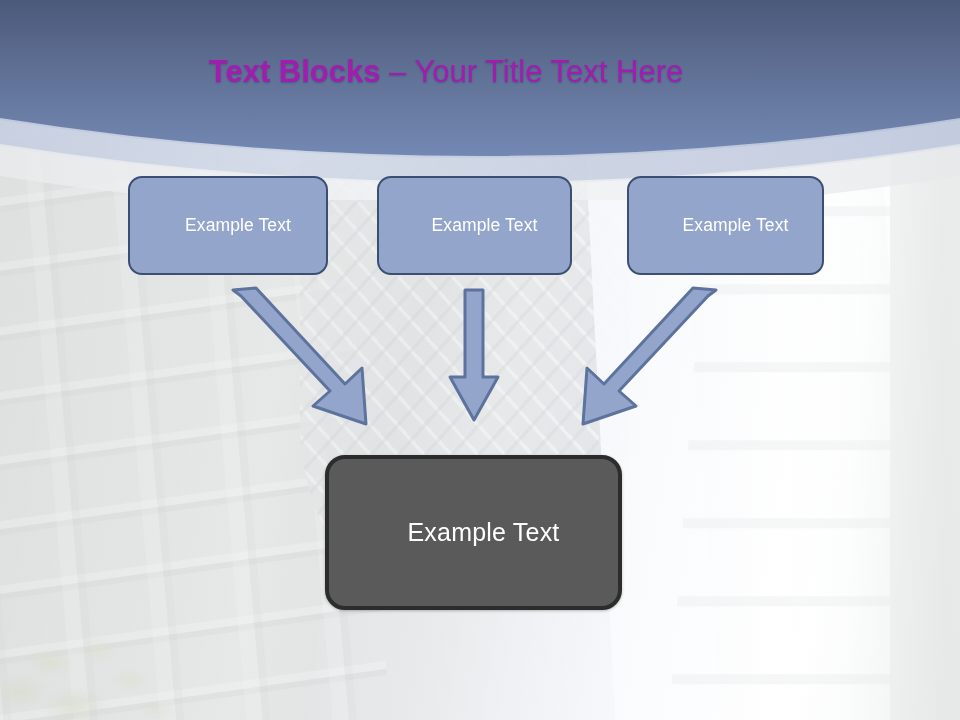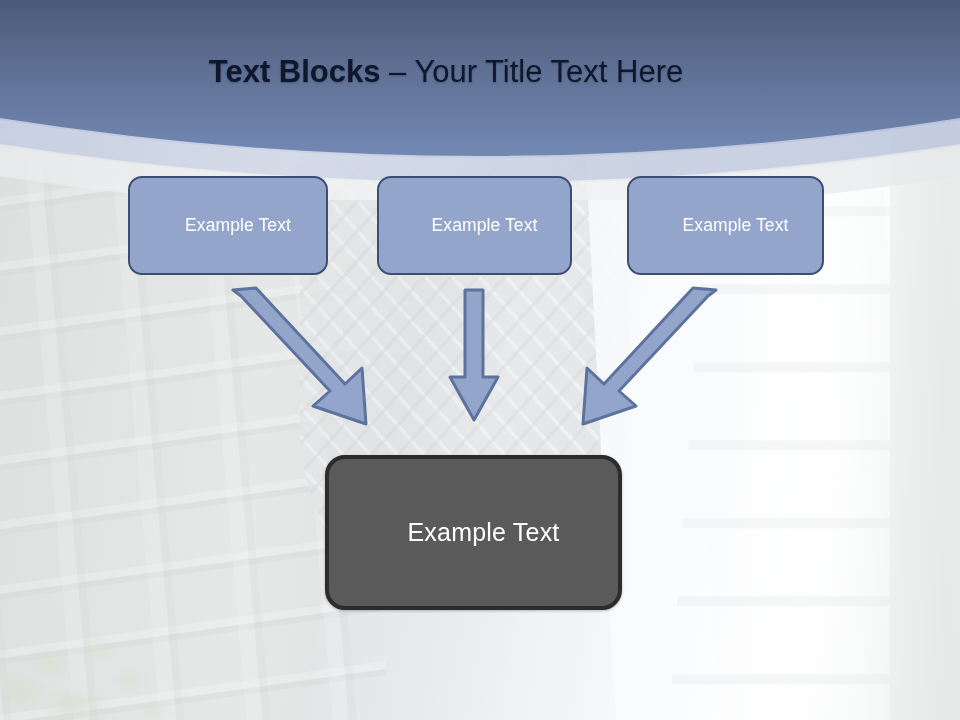--- a/index.html
+++ b/index.html
@@ -183,21 +183,21 @@
     letter-spacing:.2px;
   }
 
   
   .arrows { position:absolute; inset:0; pointer-events:none; }
 
   
   .slide-title {
     position:absolute; left:0; top:52px; width:892px;
     text-align:center;
-    color:#0f172a;
+    color:#a21caf;
     font-size:31px;
     line-height:40px;
     white-space:nowrap;
     text-shadow:0 1px 2px rgba(30,40,65,.35);
   }
   .slide-title .t-bold { font-weight:bold; }
   .slide-title .t-reg  { font-weight:normal; }
 </style>
 </head>
 <body>

